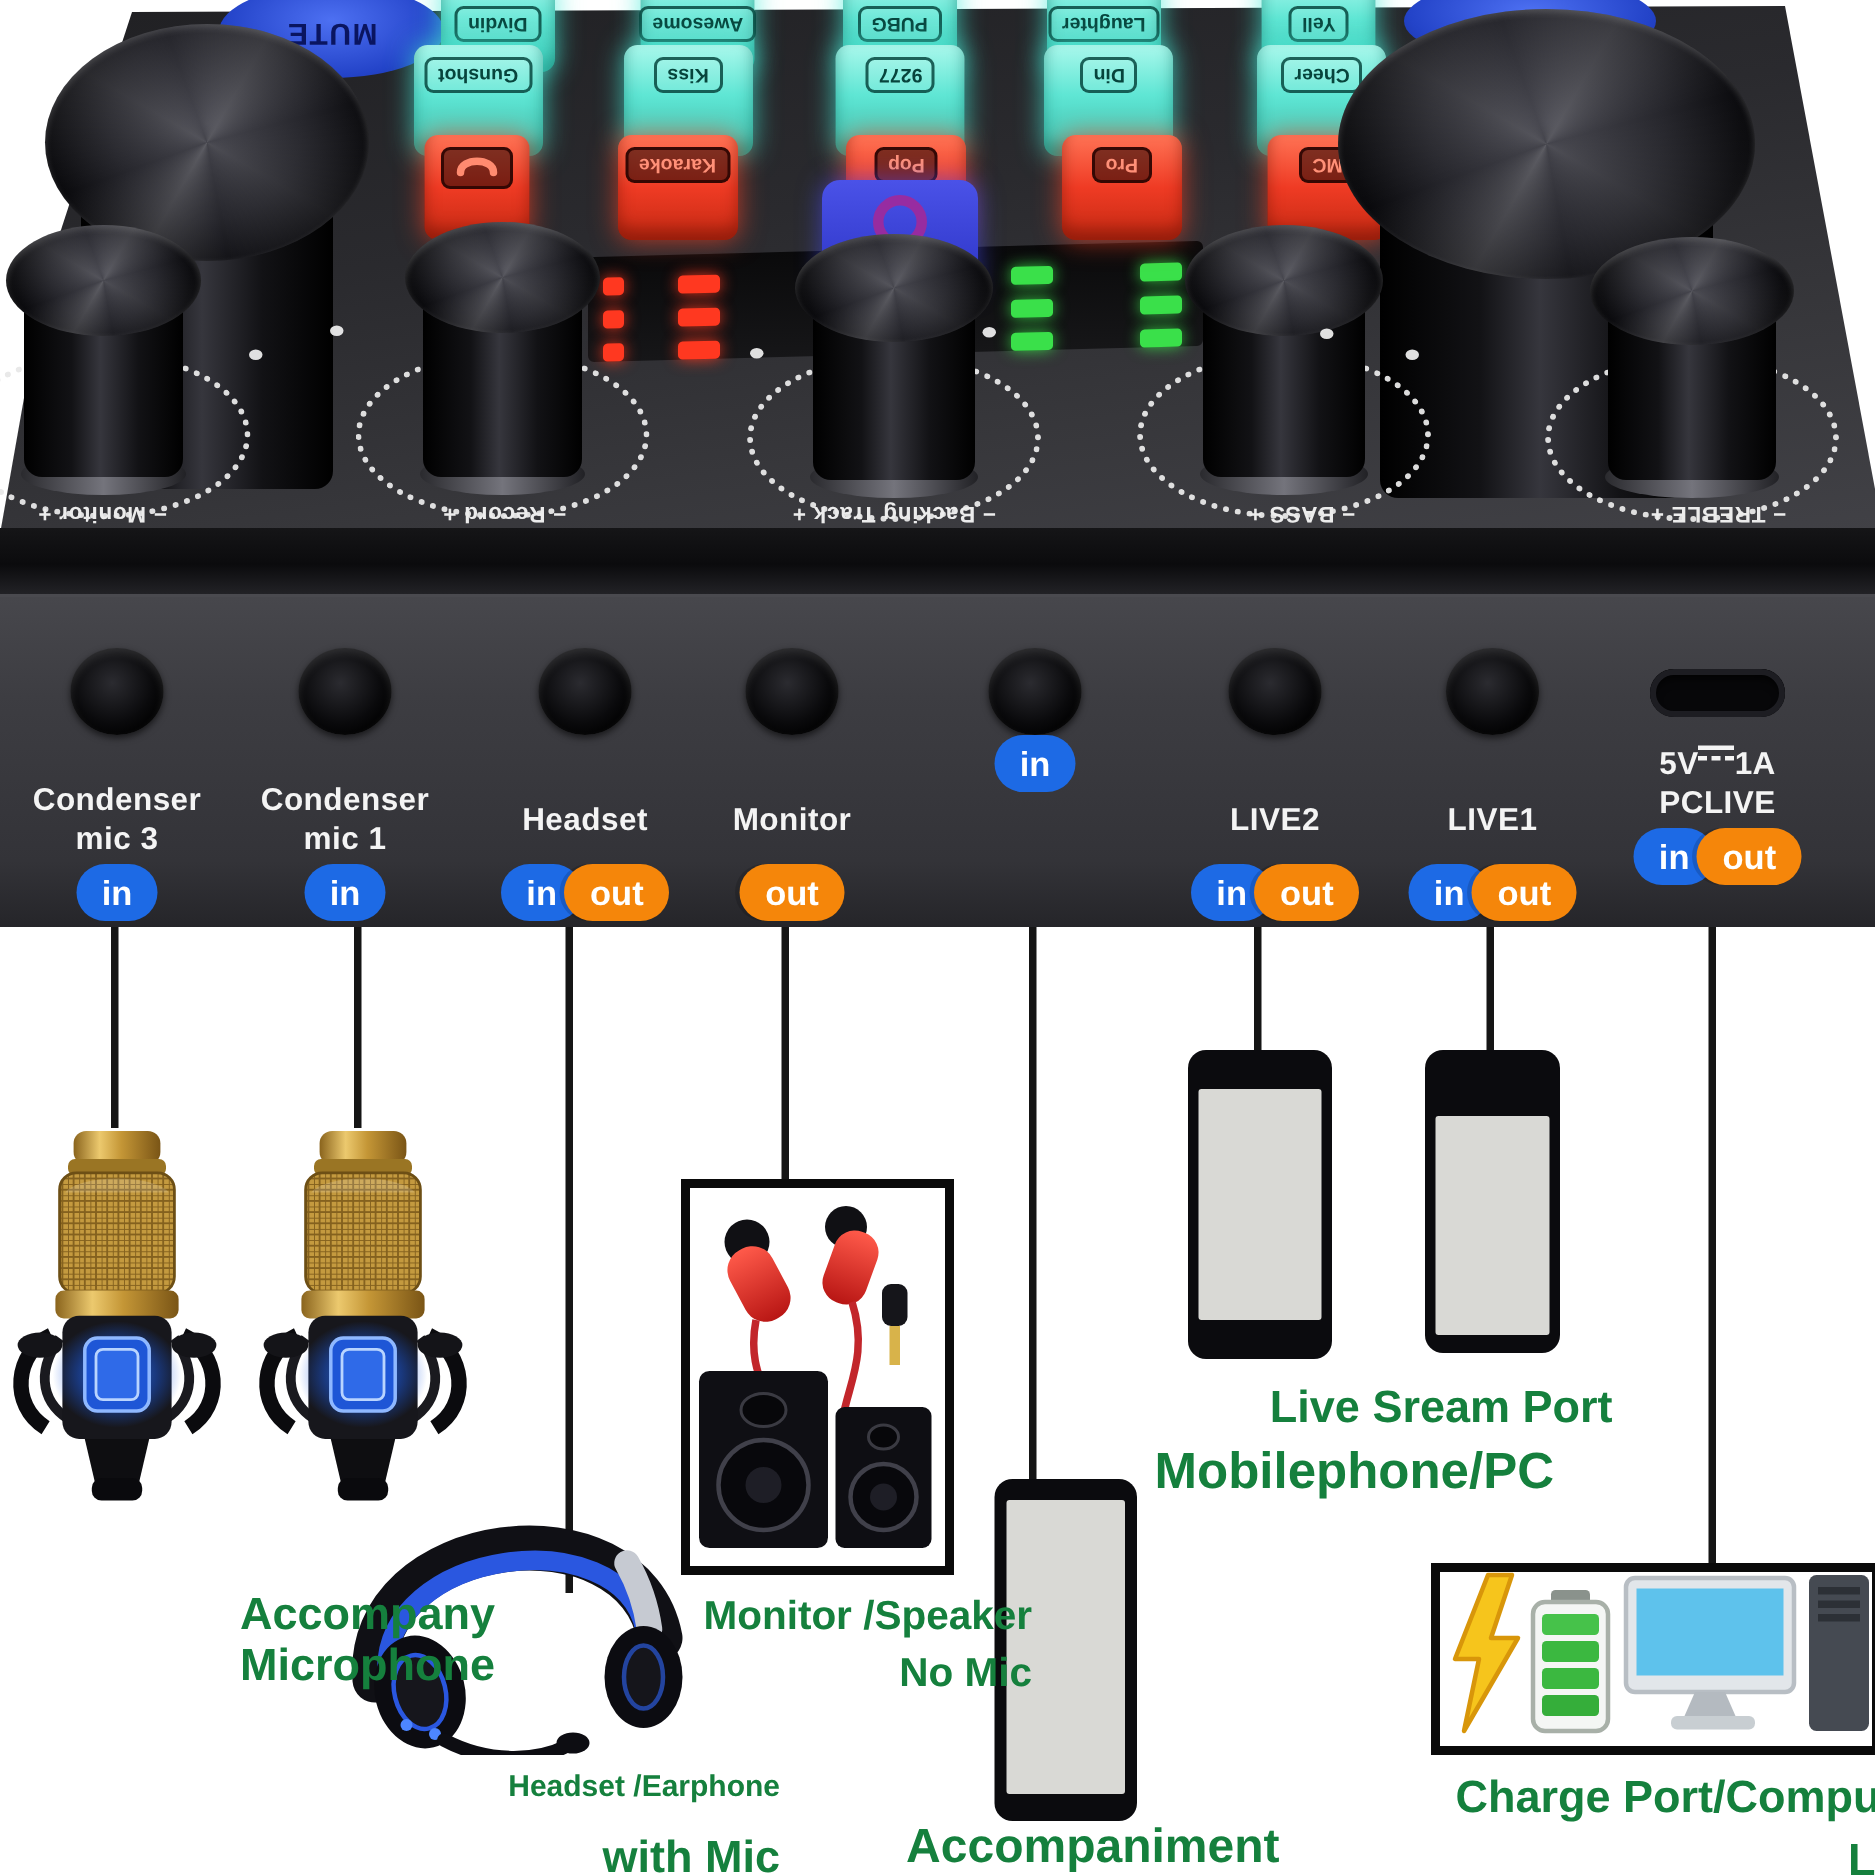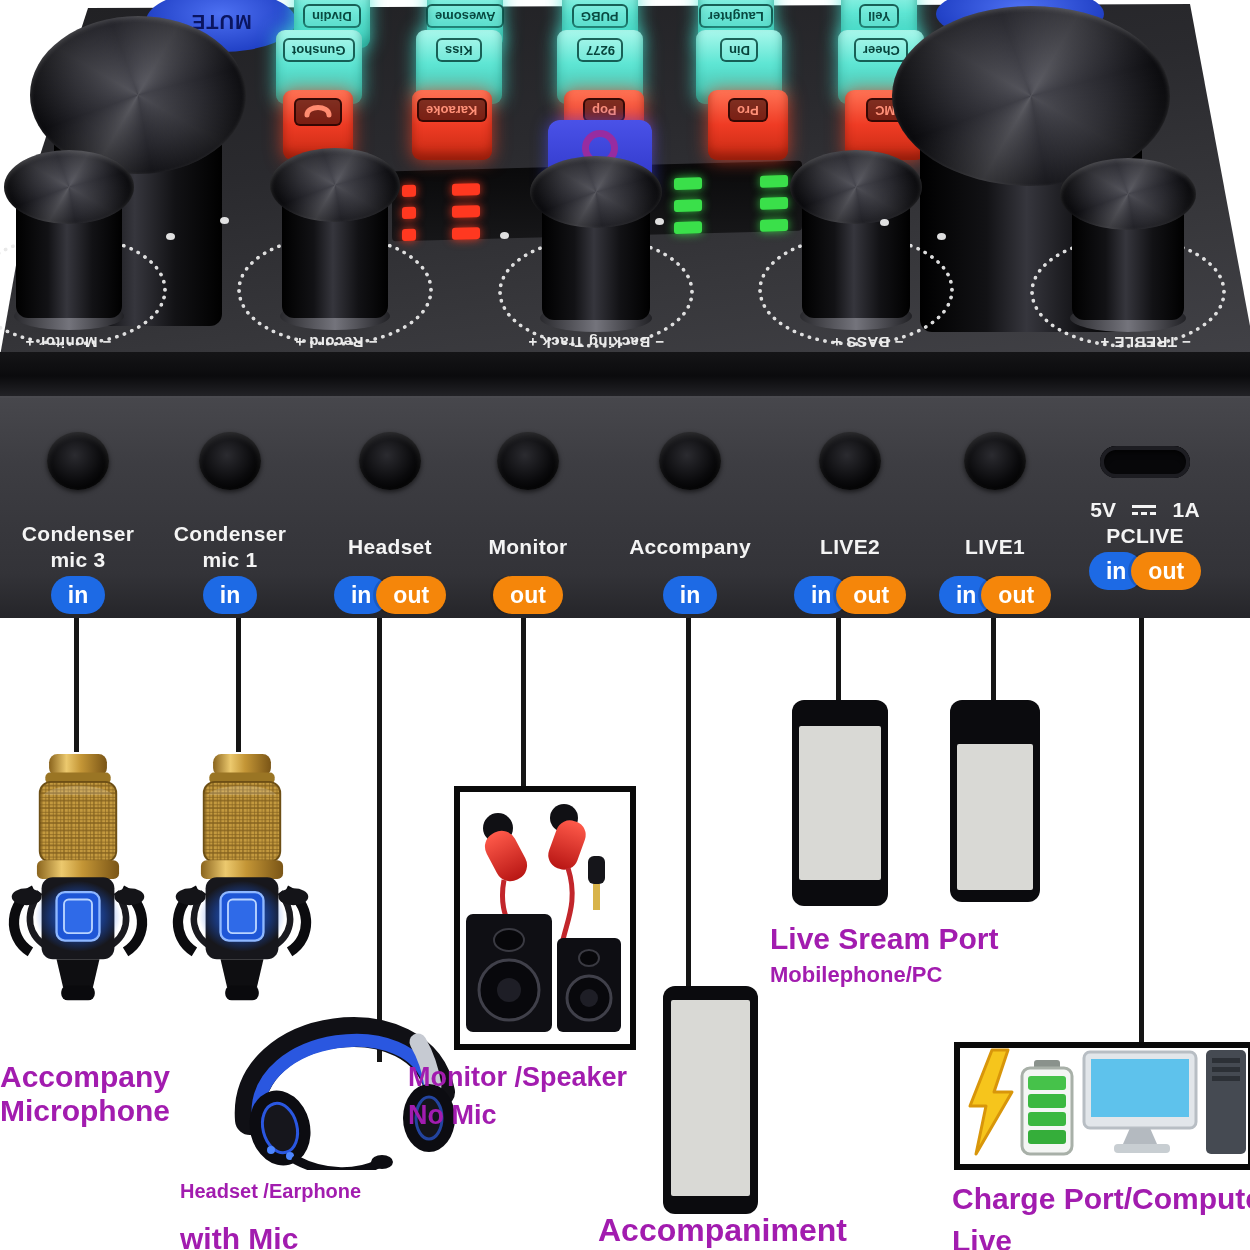--- a/index.html
+++ b/index.html
@@ -69,35 +69,35 @@
 
   
   .port{position:absolute;top:420px;width:170px;display:flex;flex-direction:column;align-items:center;z-index:2}
   .jack{margin-top:12px;width:62px;height:58px;border-radius:50%;
     background:radial-gradient(circle at 45% 40%,#2b2b30 0%,#0a0a0c 55%,#000 78%);
     box-shadow:inset 0 3px 6px rgba(255,255,255,.14),0 2px 5px rgba(0,0,0,.6)}
   .usb{margin-top:26px;width:90px;height:32px;border-radius:16px;background:#070709;
     box-shadow:inset 0 0 0 4px #1d1d22,inset 0 5px 7px #000}
   .plabel{margin-top:28px;height:58px;display:flex;flex-direction:column;justify-content:center;
     text-align:center;font-weight:700;font-size:21px;color:#f4f4f4;line-height:26px;letter-spacing:.3px}
-  .dcline{display:flex;align-items:center;justify-content:center;gap:16px}
+  .dcline{display:flex;justify-content:center;gap:0}
   .dc-icon{display:inline-block;width:24px;height:11px;border-top:3px solid #f4f4f4;position:relative}
   .dc-icon::after{content:"";position:absolute;left:0;top:4px;width:100%;border-top:3px dashed #f4f4f4}
   .badges{display:flex;margin-top:0}
   .bdg{height:38px;border-radius:19px;color:#fff;font-weight:700;font-size:23px;
     display:flex;align-items:center;justify-content:center;padding:0 17px}
   .bin{background:#1d6ae5;z-index:1}
   .bout{background:#f5860a;margin-left:-12px;z-index:2;box-shadow:-3px 0 0 rgba(0,0,0,.15)}
 
   
   .wire{position:absolute;width:5px;background:#151515;z-index:0}
   .obox{position:absolute;border:6px solid #0a0a0a;background:#fff;z-index:2}
   .phone{position:absolute;background:#0b0b0e;border-radius:12px;z-index:3}
   .scr{position:absolute;background:#d9d9d5;border-radius:2px}
-  .cap{position:absolute;text-align:left;font-weight:700;color:#a21caf;z-index:4}
+  .cap{position:absolute;text-align:right;font-weight:700;color:#15803d;z-index:4}
   .devsvg{position:absolute;z-index:3}
 </style>
 </head>
 <body>
 
 <svg width="0" height="0" style="position:absolute" aria-hidden="true">
   <defs>
     <pattern id="mesh" width="8" height="8" patternUnits="userSpaceOnUse">
       <rect width="8" height="8" fill="#c49a3f"></rect>
       <path d="M0 0H8M0 4H8M0 0V8M4 0V8" stroke="#84611e" stroke-width="1.3"></path>
@@ -304,23 +304,20 @@
   <div class="jack"></div>
   <div class="plabel">
       <span>Monitor</span>
     </div>
   <div class="badges">
       <span class="bdg bout" style="margin-left:0">out</span>
     </div>
 </div>
 <div class="port" style="left:605px">
   <div class="jack"></div>
-  <div class="plabel">
-      <span>Accompany</span>
-    </div>
   <div class="badges">
       <span class="bdg bin">in</span>
     </div>
 </div>
 <div class="port" style="left:765px">
   <div class="jack"></div>
   <div class="plabel">
       <span>LIVE2</span>
     </div>
   <div class="badges">
@@ -435,15 +432,15 @@
   <rect x="250" y="28" width="28" height="5" fill="#2c3036"></rect>
 </svg>
 
 <div class="cap" style="left:0;top:1060px;width:330px;font-size:30px">Accompany Microphone</div>
 <div class="cap" style="left:180px;top:1180px;width:340px;font-size:20px">Headset /Earphone</div>
 <div class="cap" style="left:180px;top:1222px;width:340px;font-size:30px">with Mic</div>
 <div class="cap" style="left:408px;top:1062px;width:280px;font-size:27px">Monitor /Speaker</div>
 <div class="cap" style="left:408px;top:1100px;width:280px;font-size:27px">No Mic</div>
 <div class="cap" style="left:598px;top:1212px;width:255px;font-size:32px">Accompaniment</div>
 <div class="cap" style="left:770px;top:922px;width:305px;font-size:30px">Live Sream Port</div>
-<div class="cap" style="left:770px;top:962px;width:305px;font-size:22px">Mobilephone/PC</div>
+<div class="cap" style="left:731px;top:962px;width:305px;font-size:34px">Mobilephone/PC</div>
 <div class="cap" style="left:952px;top:1182px;width:340px;font-size:30px;white-space:nowrap">Charge Port/Computer</div>
 <div class="cap" style="left:952px;top:1224px;width:340px;font-size:30px">Live</div>
 
 </body></html>

